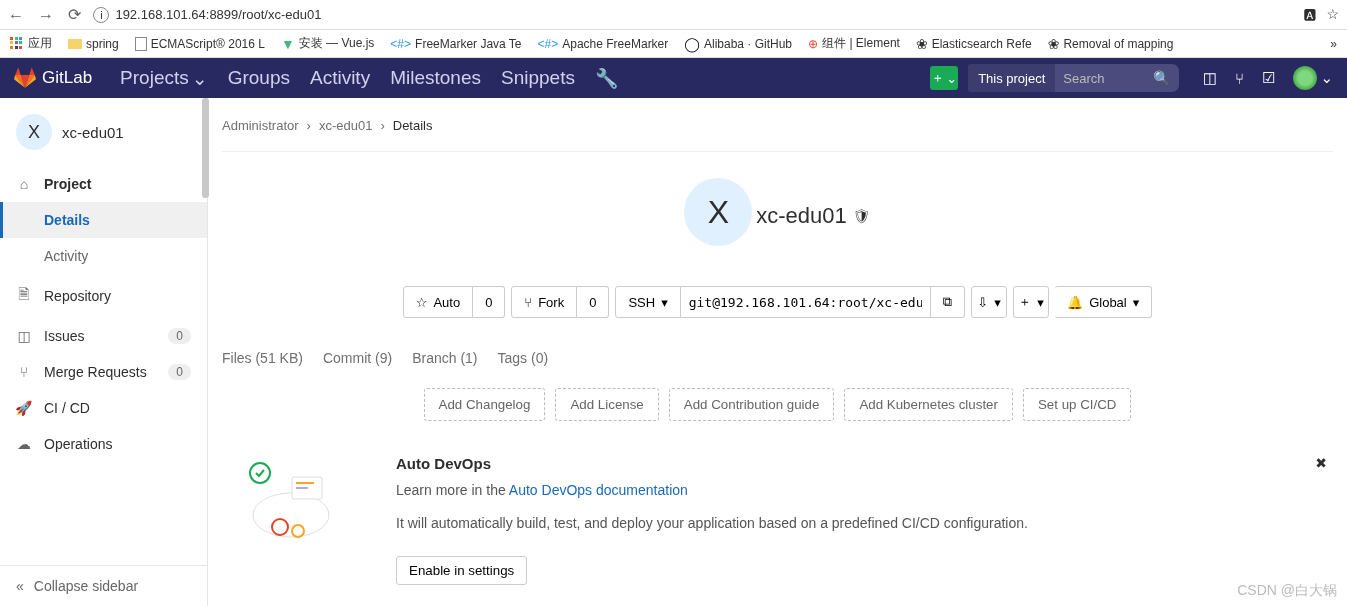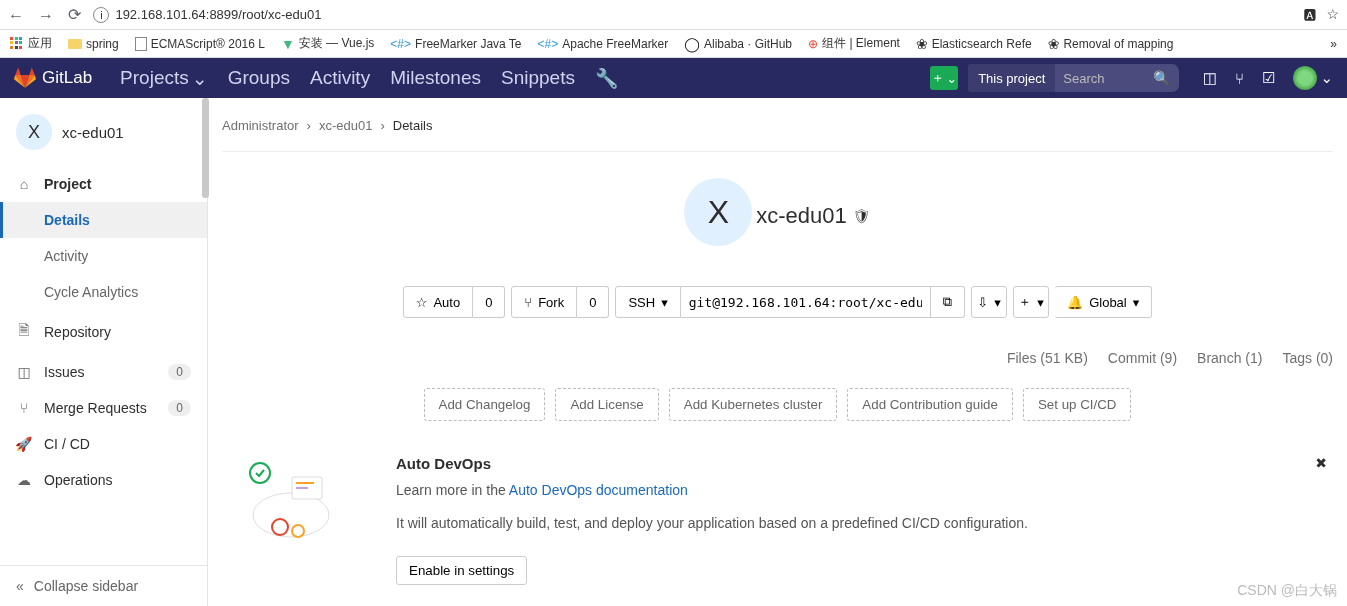--- a/index.html
+++ b/index.html
@@ -76,21 +76,21 @@
 .action-bar { display: flex; justify-content: center; gap: 6px; margin: 18px 0; flex-wrap:wrap;}
 .btn-grp { display: flex; }
 .btn { border: 1px solid #ccc; background: #fff; padding: 6px 12px; font-size: 13px; display: flex; align-items: center; gap: 6px; cursor: pointer; min-height:32px;}
 .btn-grp .btn:first-child { border-radius: 3px 0 0 3px; }
 .btn-grp .btn:last-child { border-radius: 0 3px 3px 0; border-left: none; }
 .btn-grp .btn:only-child { border-radius: 3px; }
 .url-input { border: 1px solid #ccc; padding: 6px 8px; font-size: 13px; width: 250px; font-family: monospace; background:#fff; border-left:none;}
 .btn.square { width: 36px; justify-content: center; border-radius:3px;}
 .btn.after-input{border-left:none;border-radius:0 3px 3px 0;}
 
-.stats { display: flex; justify-content: flex-end; gap: 20px; color: #707070; font-size: 14px; padding: 14px 0; }
+.stats { display: flex; justify-content: flex-start; gap: 20px; color: #707070; font-size: 14px; padding: 14px 0; }
 .stats span{cursor:pointer;}
 
 .suggest-row { display: flex; justify-content: center; gap: 10px; padding: 8px 0 24px 0; }
 .suggest-row .dashed { border: 1px dashed #bbb; padding: 8px 14px; border-radius: 3px; color: #666; cursor: pointer; background:#fff;}
 
 .auto-devops { display: flex; gap: 40px; padding: 10px 14px; align-items: flex-start; position:relative;}
 .auto-devops .illust { width: 120px; height: 90px; position:relative;}
 .auto-devops h3 { font-size: 15px; font-weight: 600; margin-bottom: 8px; }
 .auto-devops p { color: #555; margin-bottom: 12px; line-height:1.5;}
 .auto-devops a { color: #1b69b6; text-decoration: none; }
@@ -224,21 +224,20 @@
     <div class="proj-header">
       <div class="proj-avatar">X</div>
       <div class="proj-name">xc-edu01</div>
     </div>
     <div class="nav-item active">
       <span class="icon">⌂</span>
       <span>Project</span>
     </div>
     <div class="sub-item active">Details</div>
     <div class="sub-item">Activity</div>
-    <div class="sub-item">Cycle Analytics</div>
     <div class="nav-item">
         <span class="icon">🗎</span>
         <span>Repository</span>
       </div>
     <div class="nav-item">
         <span class="icon">◫</span>
         <span>Issues</span>
         <span class="badge">0</span>
       </div>
     <div class="nav-item">
@@ -322,22 +321,22 @@
     <div class="stats">
       <span>Files (51 KB)</span>
       <span>Commit (9)</span>
       <span>Branch (1)</span>
       <span>Tags (0)</span>
     </div>
 
     <div class="suggest-row">
       <button class="dashed">Add Changelog</button>
       <button class="dashed">Add License</button>
+      <button class="dashed">Add Contribution guide</button>
       <button class="dashed">Add Kubernetes cluster</button>
-      <button class="dashed">Add Contribution guide</button>
       <button class="dashed">Set up CI/CD</button>
     </div>
 
     <div class="auto-devops">
       <div class="illust">
         <svg viewBox="0 0 120 90">
             <ellipse cx="55" cy="60" rx="38" ry="22" fill="#fff" stroke="#ddd"></ellipse>
             <circle cx="24" cy="18" r="10" fill="none" stroke="#1aaa55" stroke-width="2"></circle>
             <path d="M20 18l3 3 5-6" stroke="#1aaa55" stroke-width="2" fill="none"></path>
             <rect x="56" y="22" width="30" height="22" rx="2" fill="#fff" stroke="#ddd"></rect>

